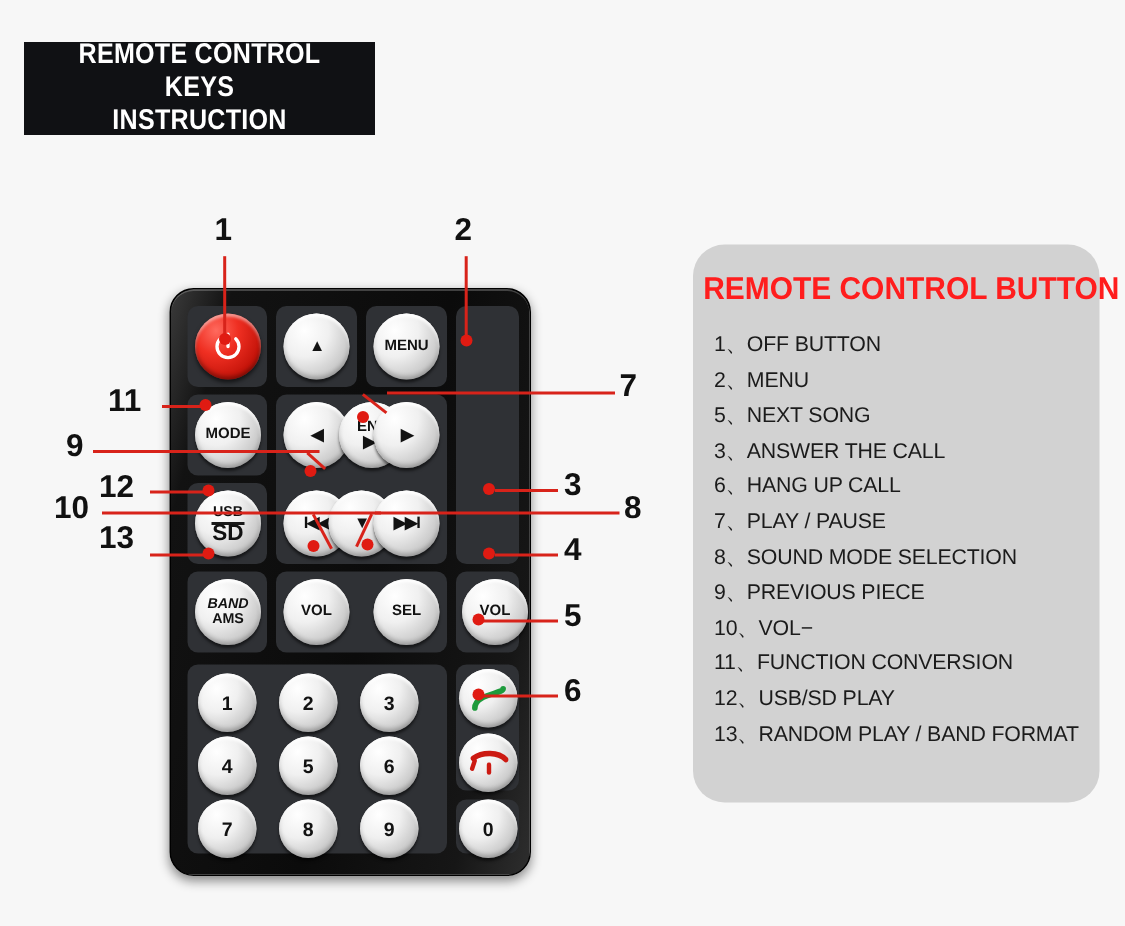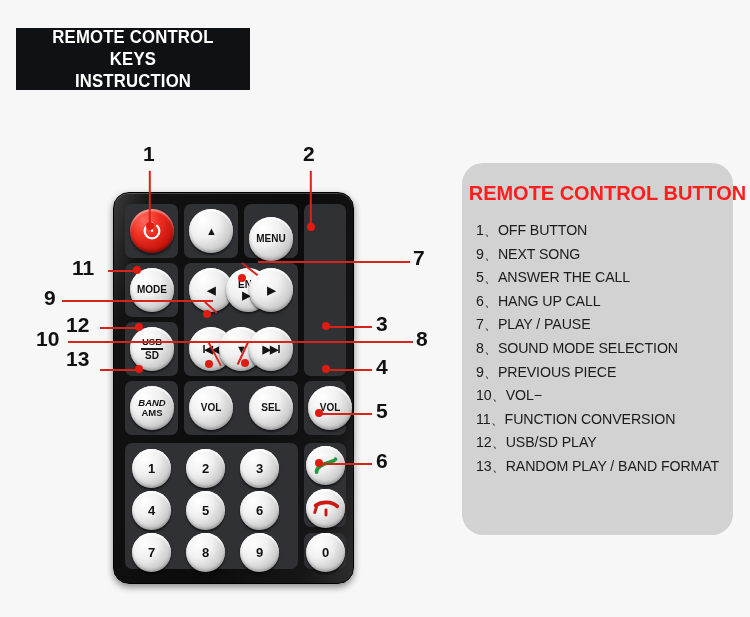--- a/index.html
+++ b/index.html
@@ -118,22 +118,23 @@
   <div class="title">
     <span>REMOTE CONTROL KEYS</span><br>
     <span>INSTRUCTION</span>
   </div>
 </div>
 
 <div id="legend-panel">
   <div id="legend-title">REMOTE CONTROL BUTTON</div>
   <ul id="legend-list">
     <li>1、OFF BUTTON</li>
-    <li>9、NEXT SONG</li>
-    <li>5、ANSWER THE CALL</li>
+    <li>2、MENU</li>
+    <li>5、NEXT SONG</li>
+    <li>3、ANSWER THE CALL</li>
     <li>6、HANG UP CALL</li>
     <li>7、PLAY / PAUSE</li>
     <li>8、SOUND MODE SELECTION</li>
     <li>9、PREVIOUS PIECE</li>
     <li>10、VOL−</li>
     <li>11、FUNCTION CONVERSION</li>
     <li>12、USB/SD PLAY</li>
     <li>13、RANDOM PLAY / BAND FORMAT</li>
   </ul>
 </div>
@@ -161,42 +162,42 @@
 
   <div class="btn power" style="left:16px;top:16px;width:44px;height:44px;">
     <svg width="22" height="22" viewBox="0 0 24 24">
       <path d="M12 3 L12 12" stroke="#fff" stroke-width="2.4" stroke-linecap="round" fill="none"></path>
       <path d="M6.4 6.4 a8 8 0 1 0 11.2 0" stroke="#fff" stroke-width="2.4" fill="none" stroke-linecap="round"></path>
     </svg>
   </div>
   <div class="btn" style="left:75px;top:16px;width:44px;height:44px;">
     <span class="glyph">▲</span>
   </div>
-  <div class="btn" style="left:135px;top:24px;width:44px;height:44px;align-items:center;">
+  <div class="btn" style="left:135px;top:16px;width:44px;height:44px;align-items:center;">
     <span>MENU</span>
   </div>
 
   <div class="btn" style="left:16px;top:75px;width:44px;height:44px;">
     <span>MODE</span>
   </div>
   <div class="btn" style="left:75px;top:75px;width:44px;height:44px;">
     <span class="glyph">◀</span>
   </div>
   <div class="btn" style="left:112px;top:75px;width:44px;height:44px;flex-direction:column;">
     <span style="font-size:10px;">ENT</span>
     <span style="font-size:11px;letter-spacing:-1px;">▶II</span>
   </div>
   <div class="btn" style="left:135px;top:75px;width:44px;height:44px;">
     <span class="glyph">▶</span>
   </div>
 
   <div class="btn" style="left:16px;top:134px;width:44px;height:44px;flex-direction:column;">
     <span style="font-size:9.5px;">USB</span>
     <span class="usb-line"></span>
-    <span style="font-size:10px;">SD</span>
+    <span style="font-size:15px;">SD</span>
   </div>
   <div class="btn" style="left:75px;top:134px;width:44px;height:44px;">
     <span class="glyph">I◀◀</span>
   </div>
   <div class="btn" style="left:105px;top:134px;width:44px;height:44px;">
     <span class="glyph">▼</span>
   </div>
   <div class="btn" style="left:135px;top:134px;width:44px;height:44px;">
     <span class="glyph">▶▶I</span>
   </div>

